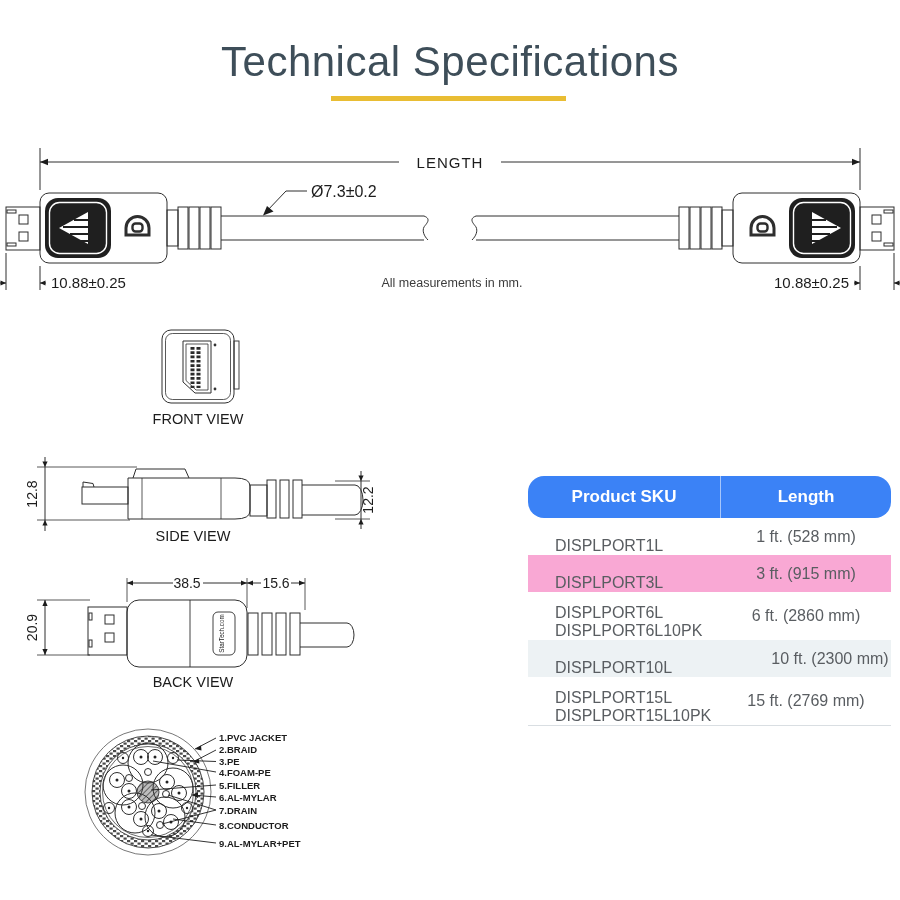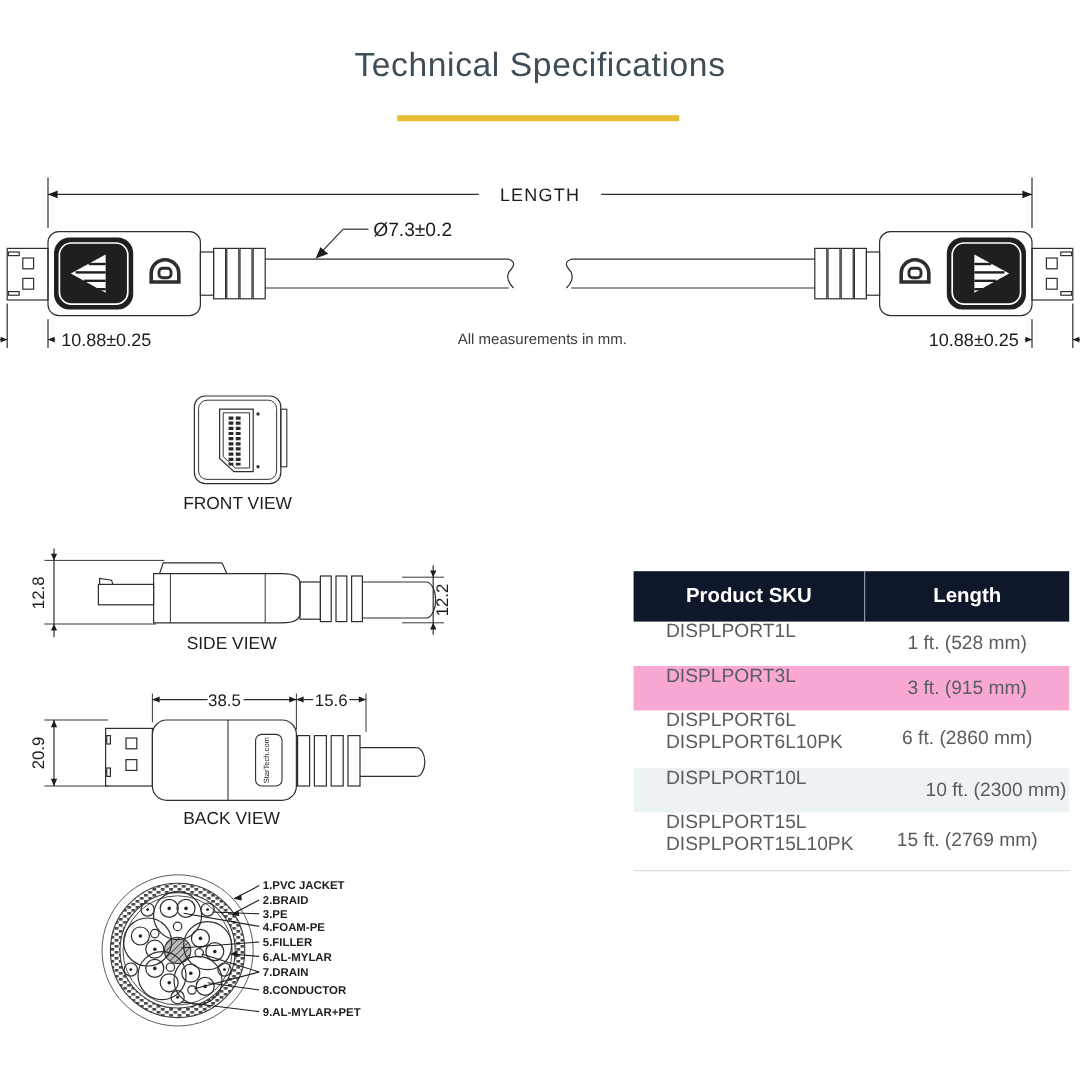--- a/index.html
+++ b/index.html
@@ -1,38 +1,38 @@
 <!DOCTYPE html>
 <html><head>
 <meta charset="utf-8">
 <style>
   html,body{margin:0;padding:0;background:#fff;}
   .page{position:relative;width:900px;height:900px;background:#fff;overflow:hidden;
         font-family:"Liberation Sans",sans-serif;}
   .abs{position:absolute;}
   .title{position:absolute;top:38px;left:0;width:900px;text-align:center;
-         font-size:28px;font-weight:300;color:#3e4e59;letter-spacing:.5px;}
+         font-size:42px;font-weight:300;color:#3e4e59;letter-spacing:.5px;}
   .accent{position:absolute;top:96px;left:331px;width:235px;height:5px;background:#e9bd33;}
   
   .ln{stroke:#2e2e2e;fill:none;stroke-width:1;}
   .lnt{stroke:#555;fill:none;stroke-width:.8;}
   .svgtxt{fill:#1c1c1c;stroke:none;font-family:"Liberation Sans",sans-serif;}
   .svgsoft{fill:#3c3c3c;}
   
   .spec-table{position:absolute;left:528px;top:476px;width:363px;
               border-bottom:1px solid #d9dee2;font-size:16px;color:#595d61;}
   .thead{display:flex;height:42px;color:#fff;font-weight:bold;font-size:17px;background:#3e5462;}
   .th{display:flex;align-items:center;justify-content:center;box-sizing:border-box;}
   .th.sku{width:193px;border-right:1px solid rgba(255,255,255,.55);}
   .th.len{flex:1;}
   .trow{display:flex;height:37px;}
   .trow.tall{height:48px;}
   .tcell{box-sizing:border-box;}
   .tcell.sku{width:193px;padding-left:27px;display:flex;flex-direction:column;
-             justify-content:flex-start;}
+             justify-content:flex-end;}
   .tcell.len{flex:1;display:flex;align-items:center;justify-content:center;}
 </style>
 </head>
 <body>
 
 <div class="page">
 
   <div class="title" style="color: rgb(62, 78, 89);">Technical Specifications</div>
   <div class="accent" style="background: rgb(233, 189, 51);"></div>
 
@@ -300,21 +300,21 @@
       <text x="169" y="70.5">4.FOAM-PE</text>
       <text x="169" y="83.5">5.FILLER</text>
       <text x="169" y="95.5">6.AL-MYLAR</text>
       <text x="169" y="108.5">7.DRAIN</text>
       <text x="169" y="123.5">8.CONDUCTOR</text>
       <text x="169" y="141.5">9.AL-MYLAR+PET</text>
     </g>
   </svg>
 
   <div class="spec-table">
-    <div class="thead" style="background: #0f172a;">
+    <div class="thead" style="background: #3b82f6; border-radius: 16px;">
       <div class="th sku">Product SKU</div>
       <div class="th len">Length</div>
     </div>
     <div>
         <div class="trow">
           <div class="tcell sku">
             <div>DISPLPORT1L</div>
           </div>
           <div class="tcell len">1 ft. (528 mm)</div>
         </div>

